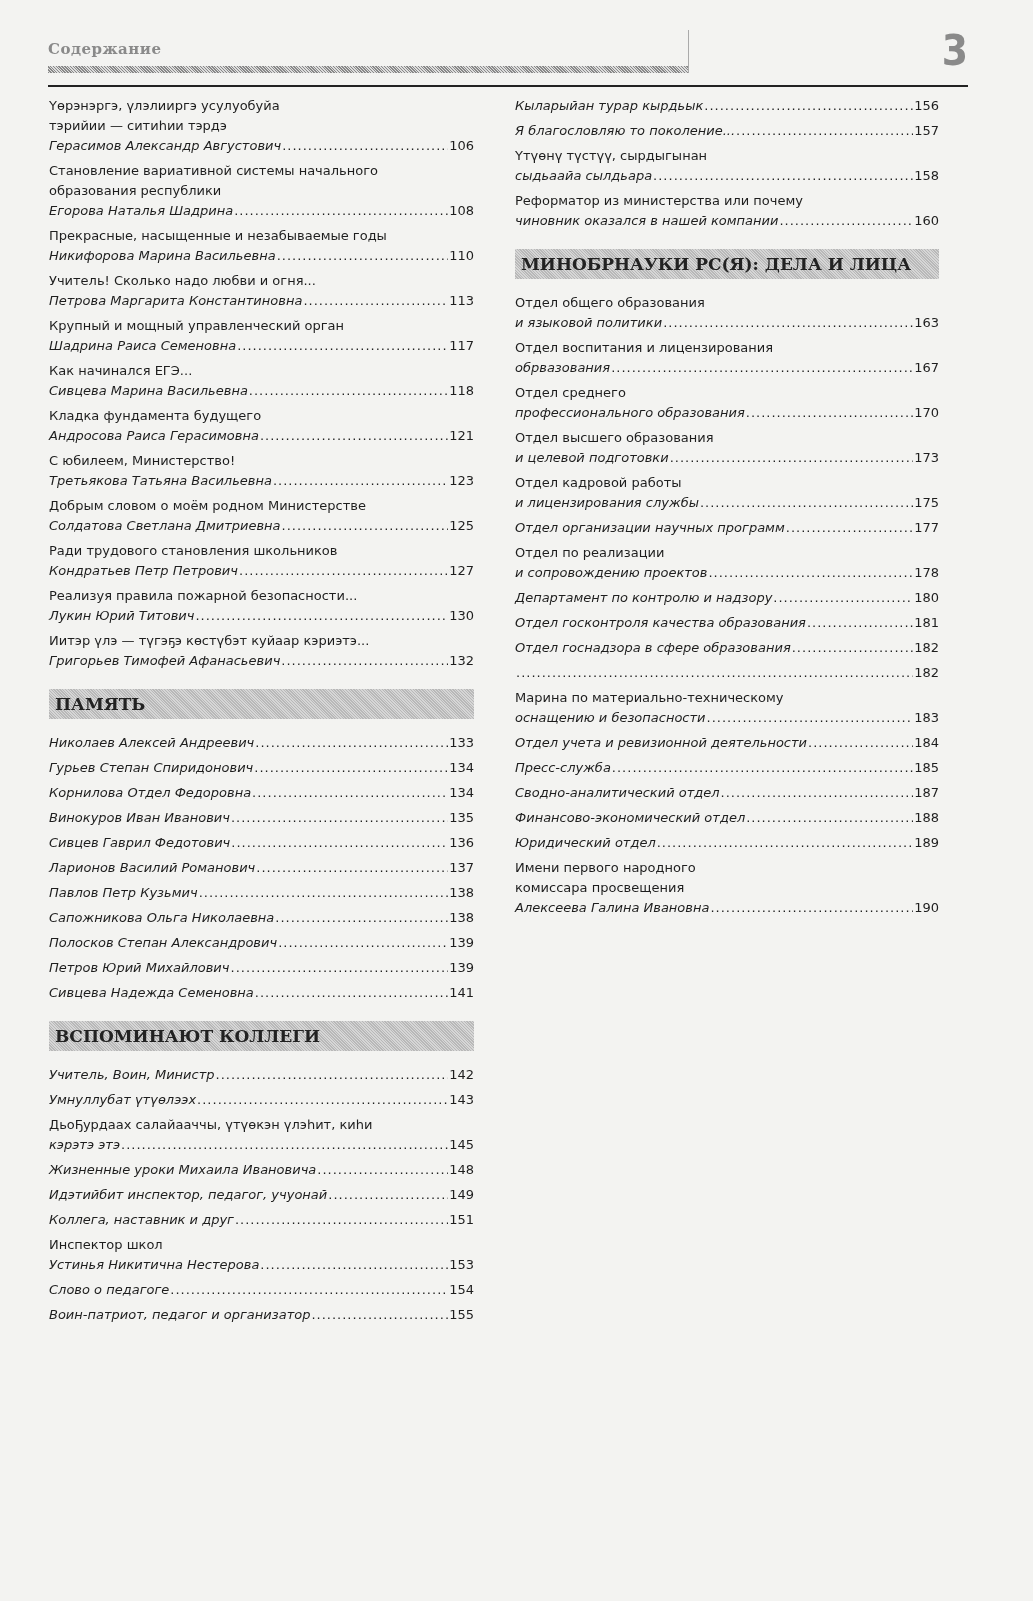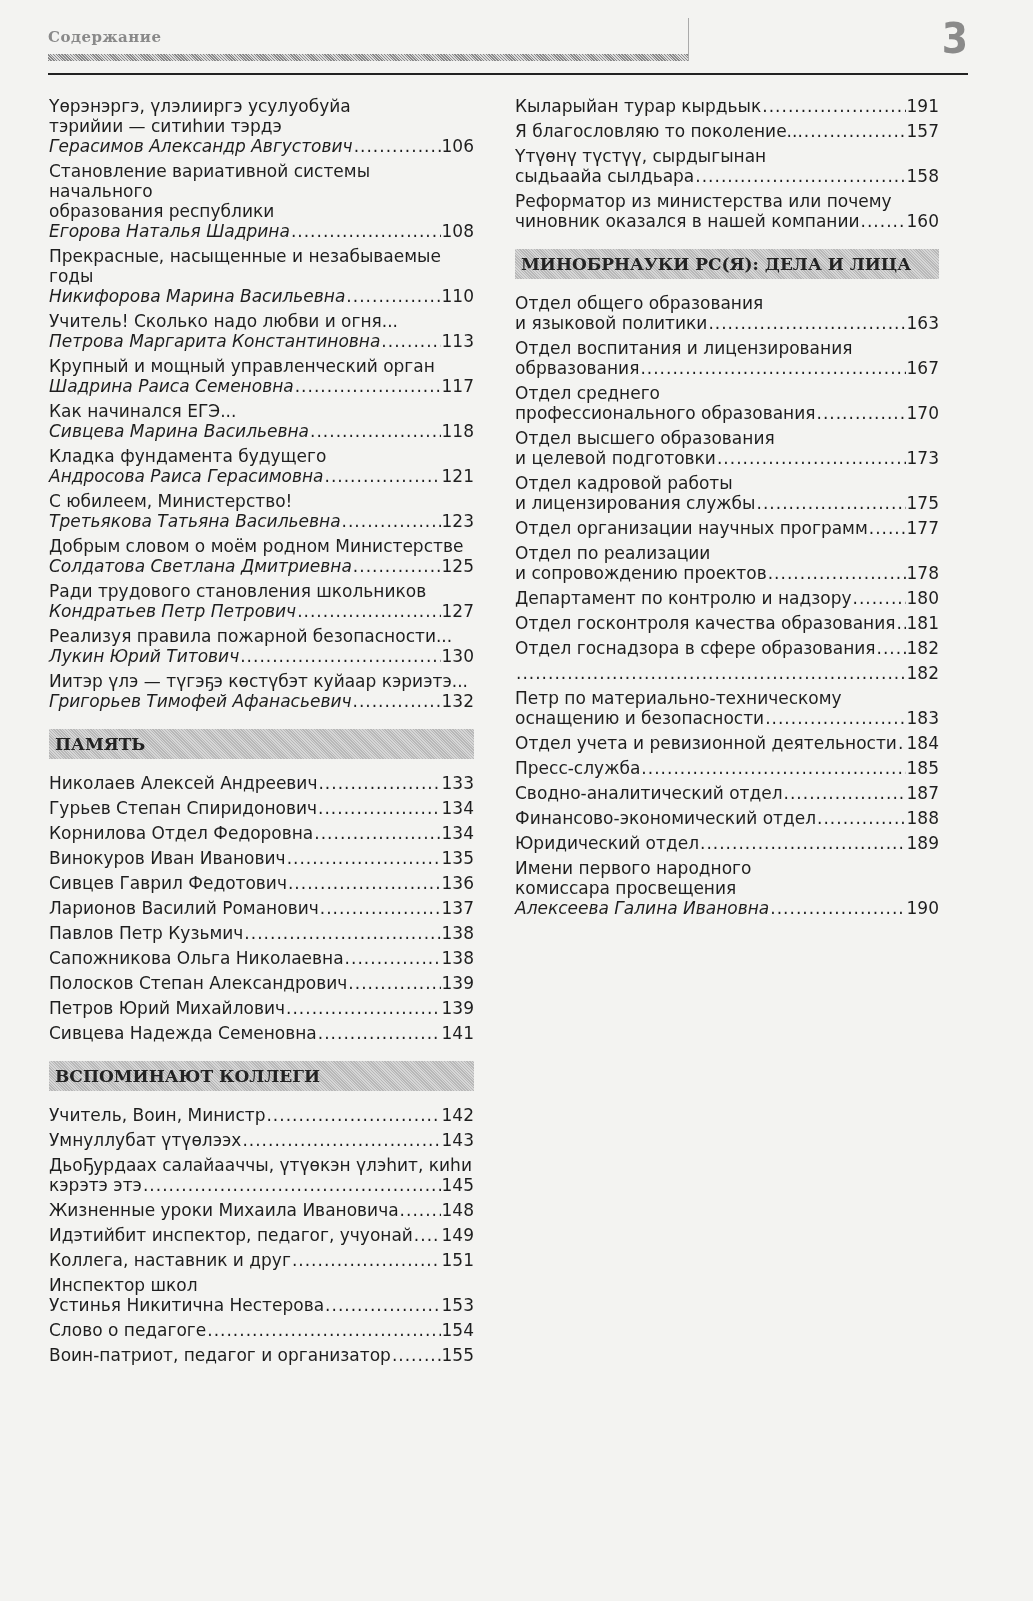--- a/index.html
+++ b/index.html
@@ -4,21 +4,21 @@
 <style>
   html, body { margin: 0; padding: 0; }
   body {
     width: 1033px; height: 1601px; overflow: hidden;
     background: #f3f3f1;
     font-family: "DejaVu Sans", sans-serif;
     color: #1e1e1e;
     position: relative;
   }
   .page-header {
-    position: absolute; left: 48px; top: 18px; width: 920px; height: 60px;
+    position: absolute; left: 48px; top: 30px; width: 920px; height: 60px;
   }
   .header-title {
     position: absolute; left: 0; top: 10px;
     font-family: "DejaVu Serif", serif; font-size: 15px; font-weight: bold;
     color: #8a8a8a; letter-spacing: 0.5px;
   }
   .header-hatch {
     position: absolute; left: 0; top: 36px; width: 640px; height: 7px;
     background: repeating-linear-gradient(45deg, #888 0 1px, #ddd 1px 2px);
   }
@@ -29,24 +29,24 @@
     position: absolute; right: 0; top: 0;
     font-family: "DejaVu Sans Condensed", "DejaVu Sans", sans-serif; font-weight: bold; font-size: 42px;
     color: #8a8a8a; line-height: 1;
   }
   .header-rule {
     position: absolute; left: 0; top: 55px; width: 920px; height: 2px; background: #222;
   }
   .column { position: absolute; top: 96px; }
   .col-left { left: 49px; width: 425px; }
   .col-right { left: 515px; width: 424px; }
-  .entry { margin-bottom: 5px; font-size: 17px; line-height: 20px; }
+  .entry { margin-bottom: 5px; font-size: 13px; line-height: 20px; }
   .entry .title-line { display: block; }
   .entry .last-line { display: flex; align-items: baseline; }
-  .entry .last-line .txt { white-space: nowrap; }
+  .entry .last-line .txt { white-space: nowrap; font-style: italic; }
   .entry .last-line .dots {
     flex: 1; overflow: hidden; white-space: nowrap; margin: 0 1px;
   }
   .entry .last-line .dots::after {
     content: "........................................................................................................................................";
     letter-spacing: 1px;
   }
   .entry .last-line .pg { white-space: nowrap; }
   .italic { font-style: italic; }
   .section-heading {
@@ -317,21 +317,21 @@
       </div>
     </div>
 </div>
 
 <div class="column col-right">
   <div>
       <div class="entry">
         <div class="last-line">
           <span class="txt">Кыларыйан турар кырдьык</span>
           <span class="dots"></span>
-          <span class="pg">191</span>
+          <span class="pg">156</span>
         </div>
       </div>
       <div class="entry">
         <div class="last-line">
           <span class="txt">Я благословляю то поколение...</span>
           <span class="dots"></span>
           <span class="pg">157</span>
         </div>
       </div>
       <div class="entry">
@@ -429,21 +429,21 @@
           <span class="pg">182</span>
         </div>
       </div>
       <div class="entry">
         <div class="last-line">
           <span class="dots"></span>
           <span class="pg">182</span>
         </div>
       </div>
       <div class="entry">
-        <span class="title-line">Петр по материально-техническому</span>
+        <span class="title-line">Марина по материально-техническому</span>
         <div class="last-line">
           <span class="txt">оснащению и безопасности</span>
           <span class="dots"></span>
           <span class="pg">183</span>
         </div>
       </div>
       <div class="entry">
         <div class="last-line">
           <span class="txt">Отдел учета и ревизионной деятельности</span>
           <span class="dots"></span>

